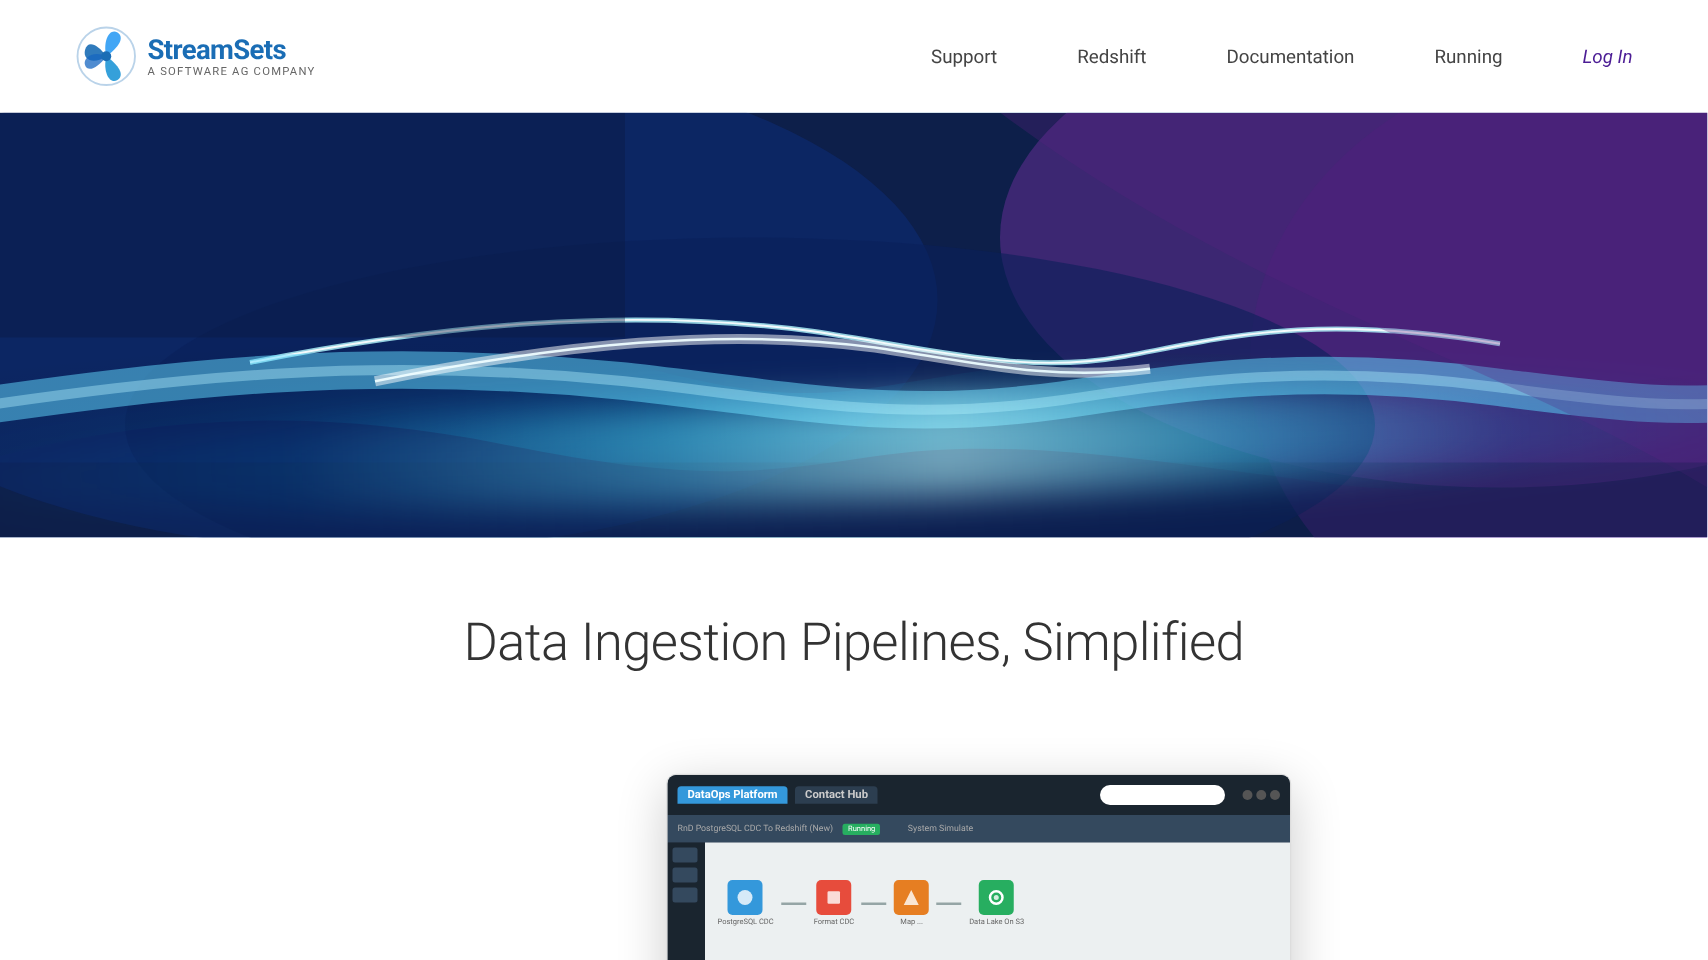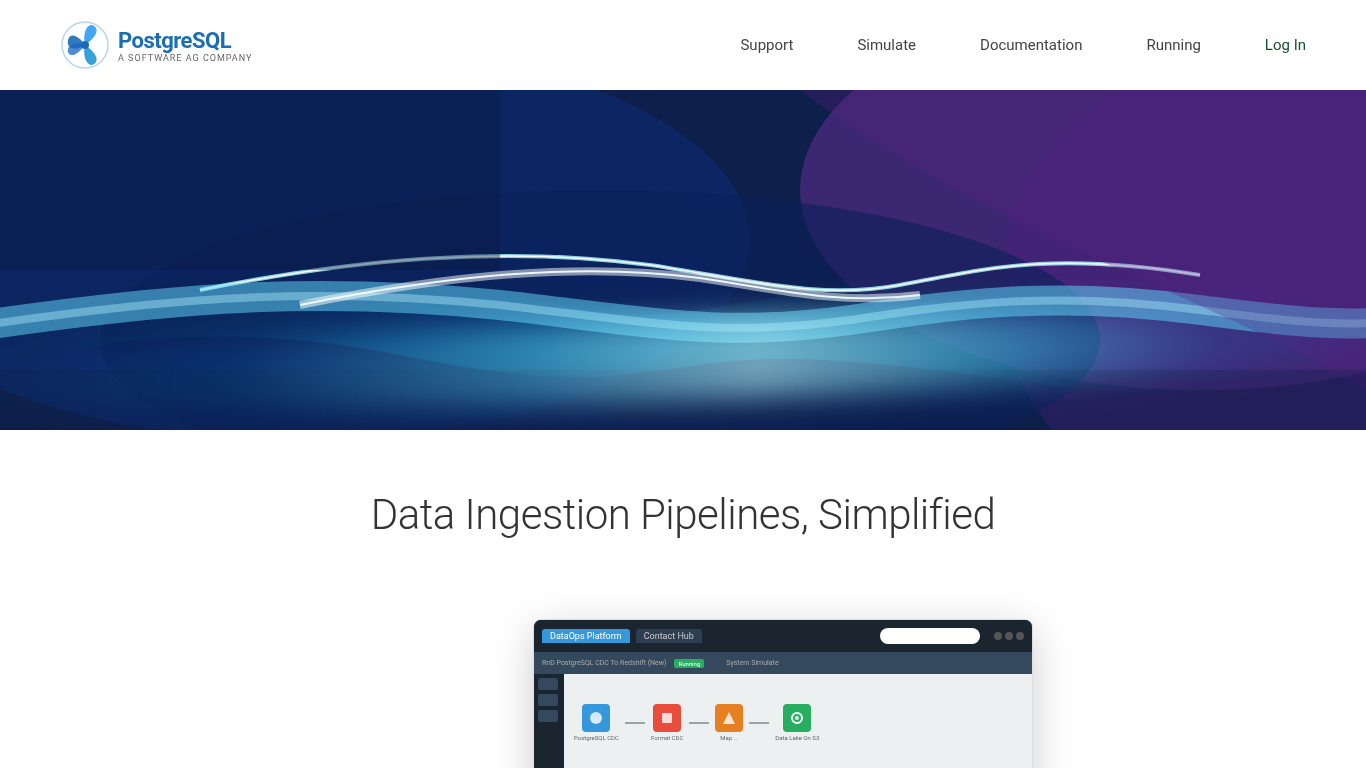--- a/index.html
+++ b/index.html
@@ -65,21 +65,22 @@
     }
 
     nav a {
       text-decoration: none;
       color: #444;
       font-size: 15px;
       font-weight: 400;
     }
 
     nav .login-link {
-      color: #14532d;
+      color: #4c1d95;
+      font-style: italic;
     }
 
     
     .hero-banner {
       width: 1366px;
       height: 340px;
       position: relative;
       overflow: hidden;
     }
 
@@ -208,20 +209,21 @@
       flex-direction: column;
     }
 
     .ui-toolbar {
       height: 32px;
       background: #1a252f;
       display: flex;
       align-items: center;
       padding: 0 8px;
       gap: 6px;
+      font-weight: bold;
     }
 
     .ui-toolbar-dot {
       width: 8px;
       height: 8px;
       border-radius: 50%;
       background: #555;
     }
 
     .ui-toolbar-tab {
@@ -327,28 +329,28 @@
 
       <path d="M25 25 C35 18, 40 10, 34 6 C28 2, 22 12, 25 25Z" fill="#2196F3" opacity="0.85"></path>
 
       <path d="M25 25 C35 32, 40 40, 34 44 C28 48, 22 38, 25 25Z" fill="#0288D1" opacity="0.8"></path>
 
       <path d="M25 25 C18 35, 10 38, 8 32 C6 26, 15 20, 25 25Z" fill="#1565C0" opacity="0.75"></path>
 
       <circle cx="25" cy="25" r="4" fill="#1a6db5"></circle>
     </svg>
     <div class="logo-text">
-      <span class="brand">PostgreSQL</span>
+      <span class="brand">StreamSets</span>
       <span class="tagline">A SOFTWARE AG COMPANY</span>
     </div>
   </div>
 
   <nav>
     <a href="#">Support</a>
-    <a href="#">Simulate</a>
+    <a href="#">Redshift</a>
     <a href="#">Documentation</a>
     <a href="#">Running</a>
     <a href="#" class="login-link">Log In</a>
   </nav>
 </header>
 
 <div class="hero-banner">
   <div class="hero-bg">
 
     <div class="wave-layer">

